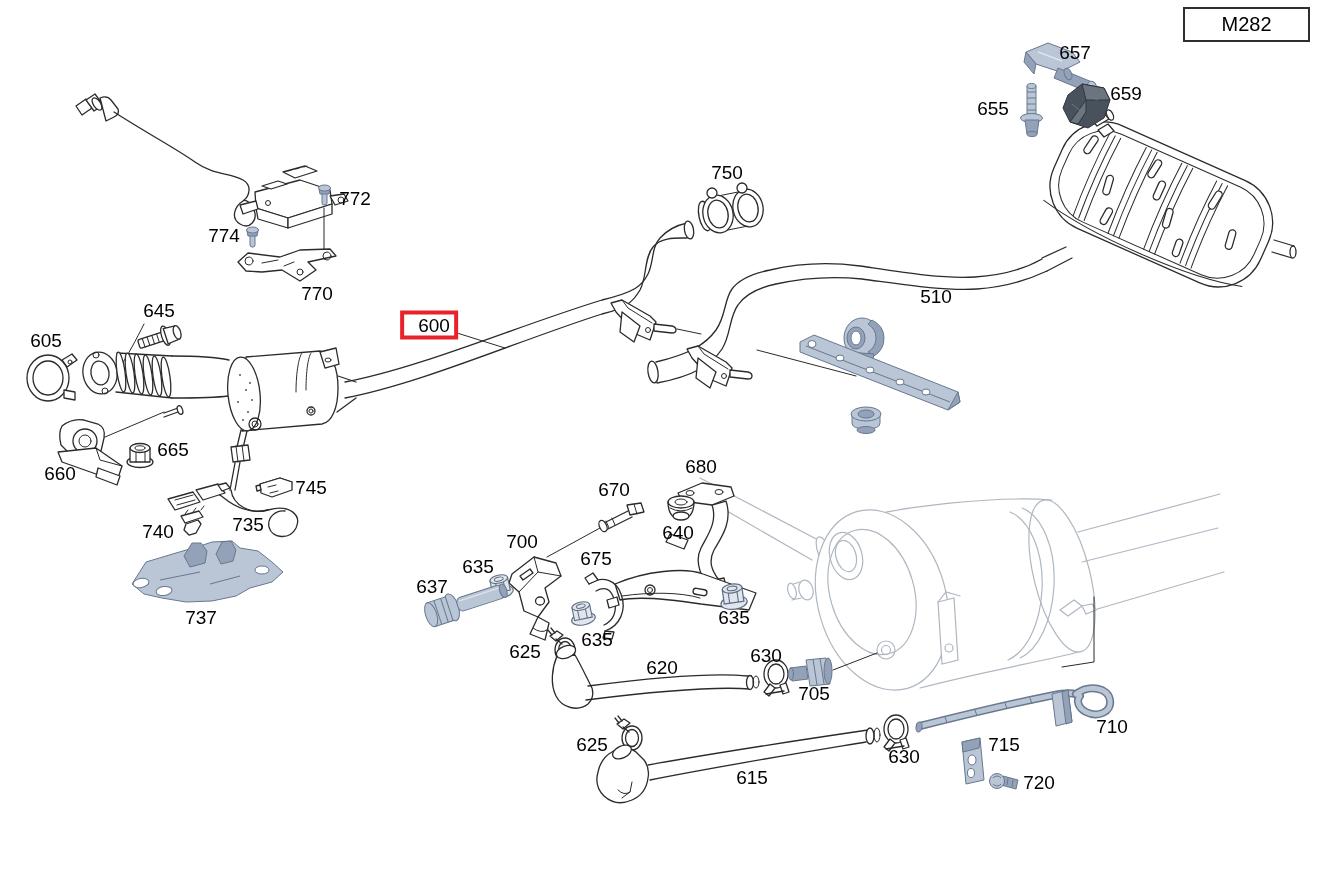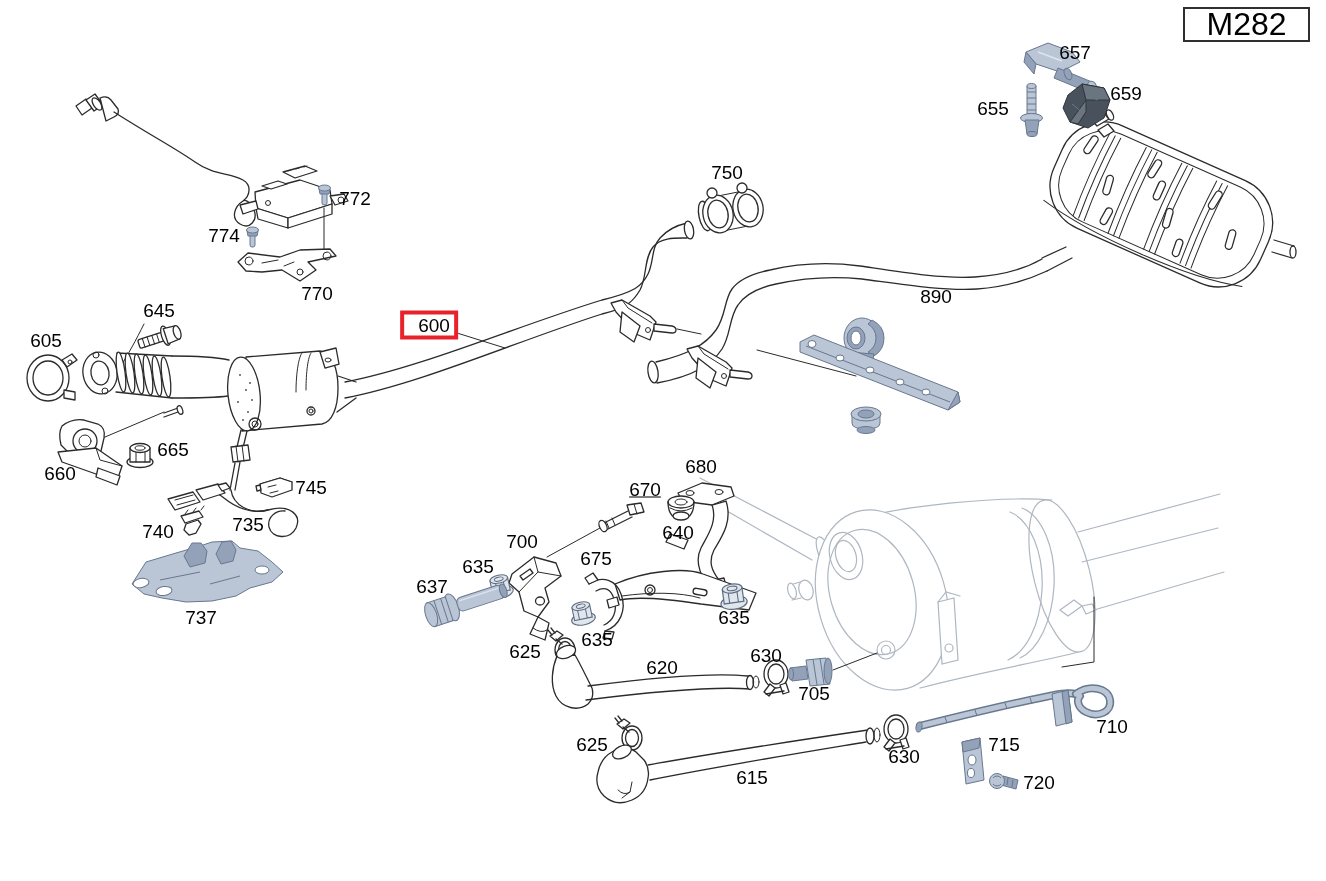--- a/index.html
+++ b/index.html
@@ -35,21 +35,21 @@
     position:absolute;transform:translate(-50%,-50%);
     font-size:19px;color:var(--labelcol);white-space:nowrap;line-height:1;
     pointer-events:auto;cursor:default;
   }
   .part-label.highlighted{
     background:#fff;border:4px solid var(--highlight);padding:1px 4px;
   }
   #model-badge{
     position:absolute;left:1183px;top:7px;width:123px;height:31px;
     border:2px solid #2f2f2f;display:flex;align-items:center;justify-content:center;
-    font-size:32px;color:#000;background:#fff;
+    font-size:20px;color:#000;background:#fff;
   }
 </style>
 </head>
 <body style="background: rgb(255, 255, 255);">
 
 <svg id="art" width="1326" height="881" viewBox="0 0 1326 881">
   <defs>
     <g id="nut635">
       <ellipse class="nutf" cx="0" cy="7" rx="12" ry="6"></ellipse>
       <path class="nutf" d="M-9,-6 h18 v13 h-18 z"></path>
@@ -458,34 +458,34 @@
 
   <path class="ln thin" d="M457,333 L505,348"></path>
 </svg>
 
 <div id="label-layer">
     <div class="part-label highlighted" style="left: 429px; top: 325px; padding-left: 14px;">600</div>
     <div class="part-label" style="left: 1075px; top: 52px;">657</div>
     <div class="part-label" style="left: 993px; top: 108px;">655</div>
     <div class="part-label" style="left: 1126px; top: 93px;">659</div>
     <div class="part-label" style="left: 727px; top: 172px;">750</div>
-    <div class="part-label" style="left: 936px; top: 296px;">890</div>
+    <div class="part-label" style="left: 936px; top: 296px;">510</div>
     <div class="part-label" style="left: 355px; top: 198px;">772</div>
     <div class="part-label" style="left: 224px; top: 235px;">774</div>
     <div class="part-label" style="left: 317px; top: 293px;">770</div>
     <div class="part-label" style="left: 159px; top: 310px;">645</div>
     <div class="part-label" style="left: 46px; top: 340px;">605</div>
     <div class="part-label" style="left: 60px; top: 473px;">660</div>
     <div class="part-label" style="left: 173px; top: 449px;">665</div>
     <div class="part-label" style="left: 311px; top: 487px;">745</div>
     <div class="part-label" style="left: 158px; top: 531px;">740</div>
     <div class="part-label" style="left: 248px; top: 524px;">735</div>
     <div class="part-label" style="left: 201px; top: 617px;">737</div>
     <div class="part-label" style="left: 701px; top: 466px;">680</div>
-    <div class="part-label" style="left: 645px; top: 489px; text-decoration: underline;">670</div>
+    <div class="part-label" style="left: 614px; top: 489px;">670</div>
     <div class="part-label" style="left: 678px; top: 532px;">640</div>
     <div class="part-label" style="left: 522px; top: 541px;">700</div>
     <div class="part-label" style="left: 596px; top: 558px;">675</div>
     <div class="part-label" style="left: 478px; top: 566px;">635</div>
     <div class="part-label" style="left: 432px; top: 586px;">637</div>
     <div class="part-label" style="left: 597px; top: 639px;">635</div>
     <div class="part-label" style="left: 734px; top: 617px;">635</div>
     <div class="part-label" style="left: 525px; top: 651px;">625</div>
     <div class="part-label" style="left: 662px; top: 667px;">620</div>
     <div class="part-label" style="left: 766px; top: 655px;">630</div>

